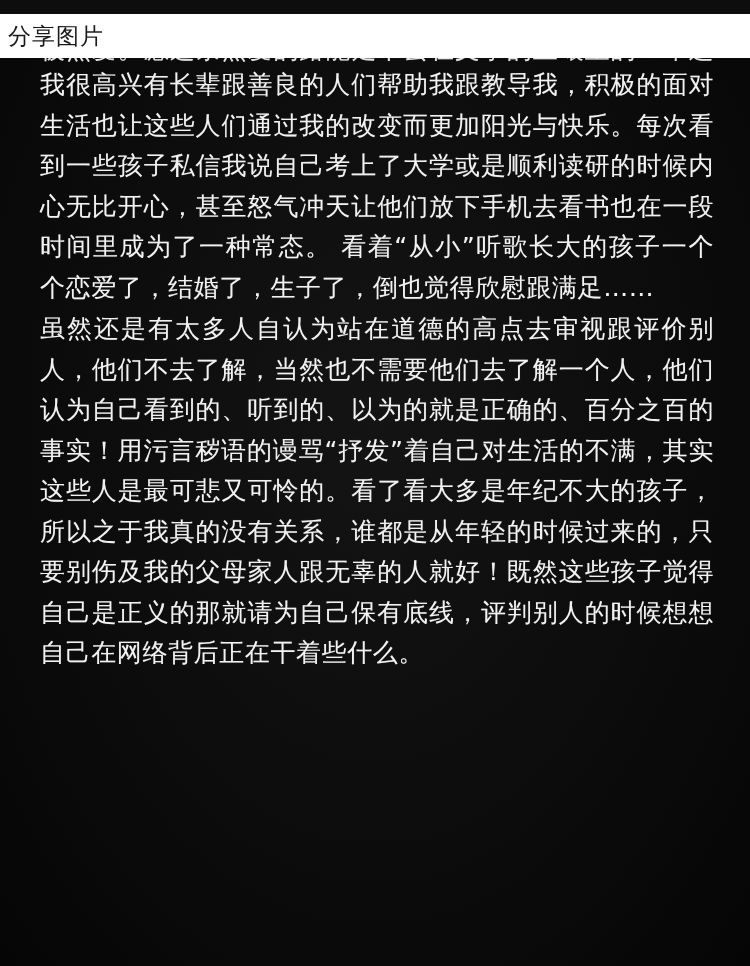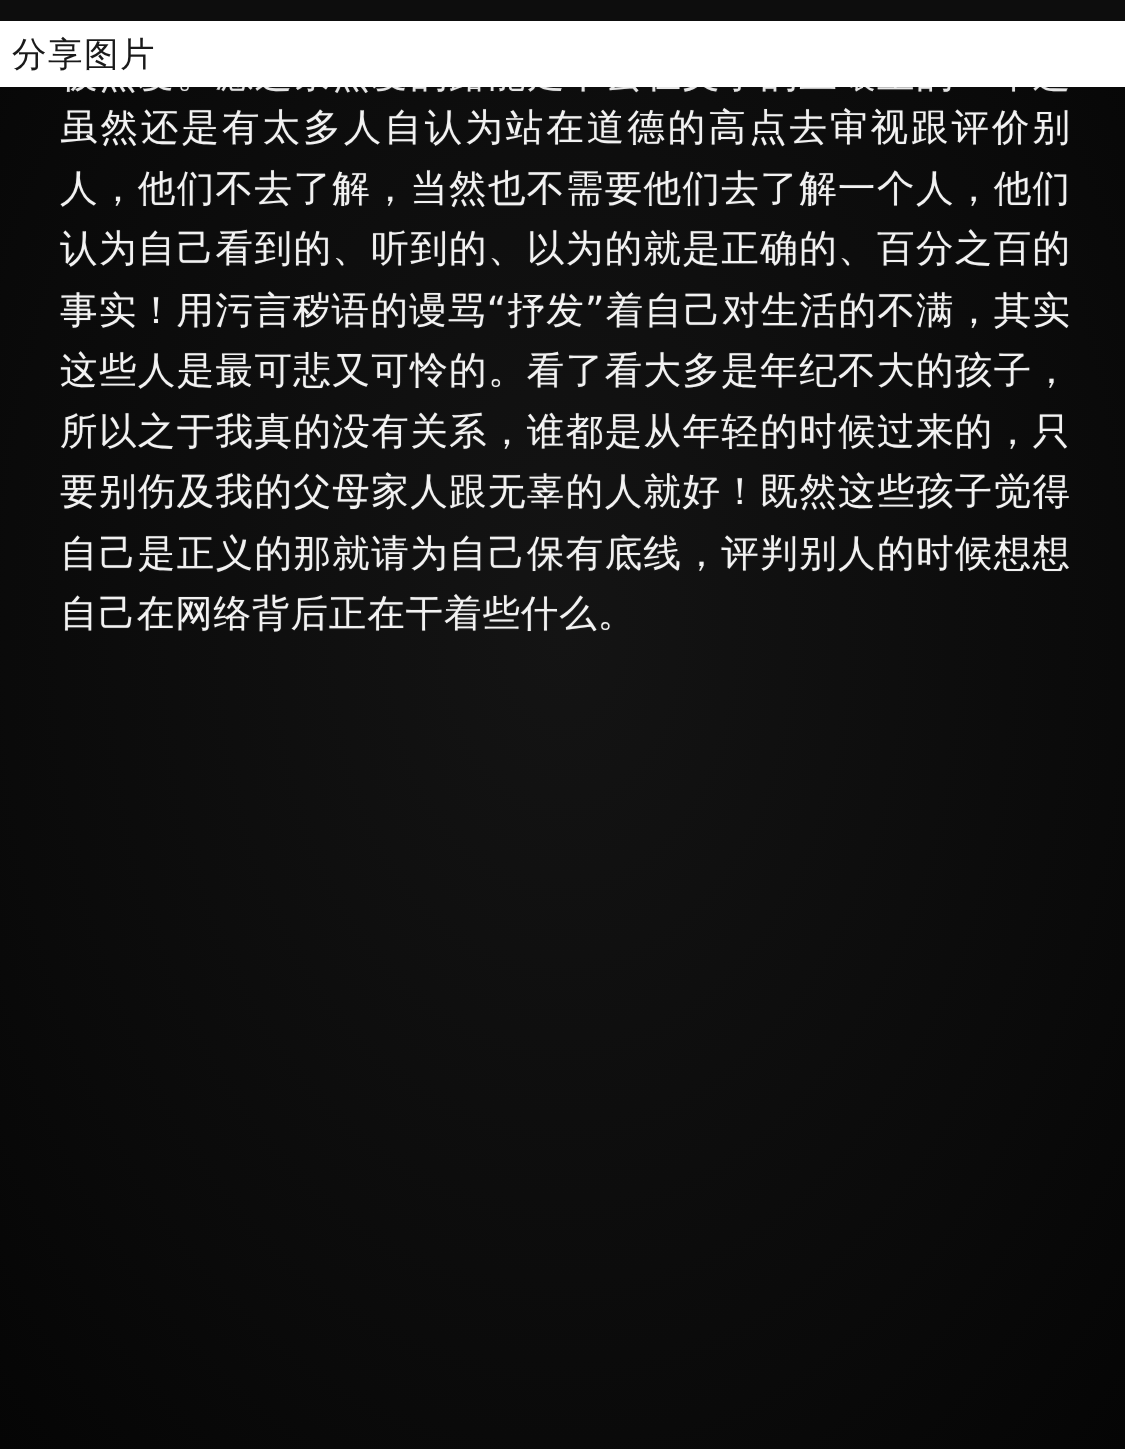--- a/index.html
+++ b/index.html
@@ -101,17 +101,18 @@
 
   <div class="top-strip"></div>
 
   <div class="header">
     <div class="header-title">分享图片</div>
   </div>
 
   <div class="image-area">
     <div class="text-block">
       <p class="para clipped">被热爱。愿这条热爱的路能走下去在文学的土壤里的一年运带的运转，可作为一个传播者还很荣幸有不少音乐上的朋友希望表达他们的感受跟想法，大家都在默默的做着自己喜欢的事，语言有的时候没办法表达，那音乐可能是自己能找到的最好的办法。</p>
+      <p class="para">我很高兴有长辈跟善良的人们帮助我跟教导我，积极的面对生活也让这些人们通过我的改变而更加阳光与快乐。每次看到一些孩子私信我说自己考上了大学或是顺利读研的时候内心无比开心，甚至怒气冲天让他们放下手机去看书也在一段时间里成为了一种常态。 看着“从小”听歌长大的孩子一个个恋爱了，结婚了，生子了，倒也觉得欣慰跟满足……</p>
       <p class="para last">虽然还是有太多人自认为站在道德的高点去审视跟评价别人，他们不去了解，当然也不需要他们去了解一个人，他们认为自己看到的、听到的、以为的就是正确的、百分之百的事实！用污言秽语的谩骂“抒发”着自己对生活的不满，其实这些人是最可悲又可怜的。看了看大多是年纪不大的孩子，所以之于我真的没有关系，谁都是从年轻的时候过来的，只要别伤及我的父母家人跟无辜的人就好！既然这些孩子觉得自己是正义的那就请为自己保有底线，评判别人的时候想想自己在网络背后正在干着些什么。</p>
     </div>
   </div>
 
 </div>
 
 </body></html>

